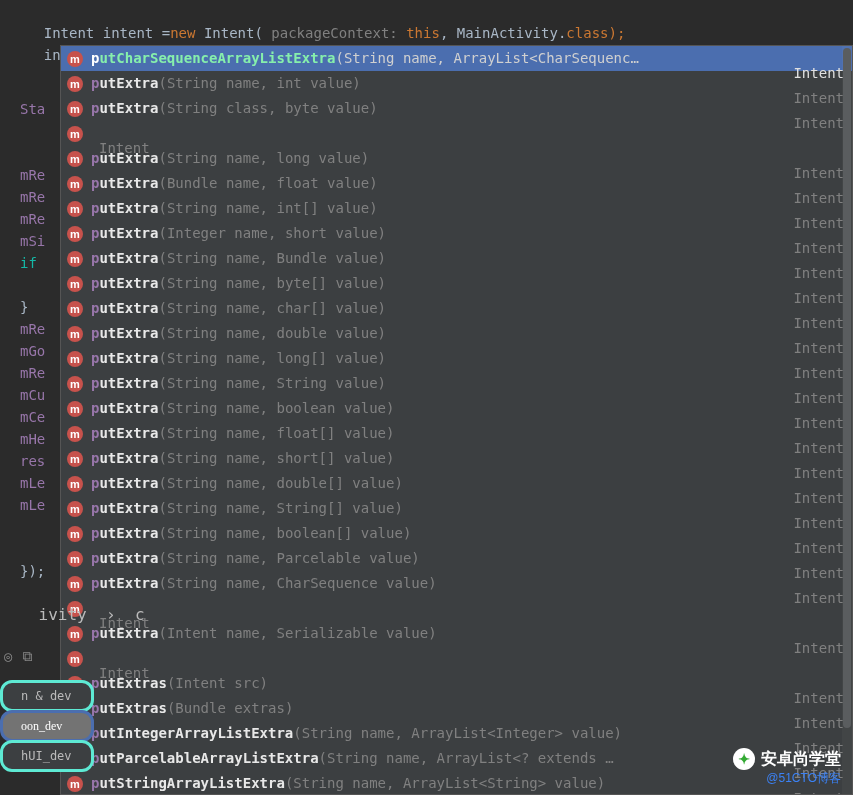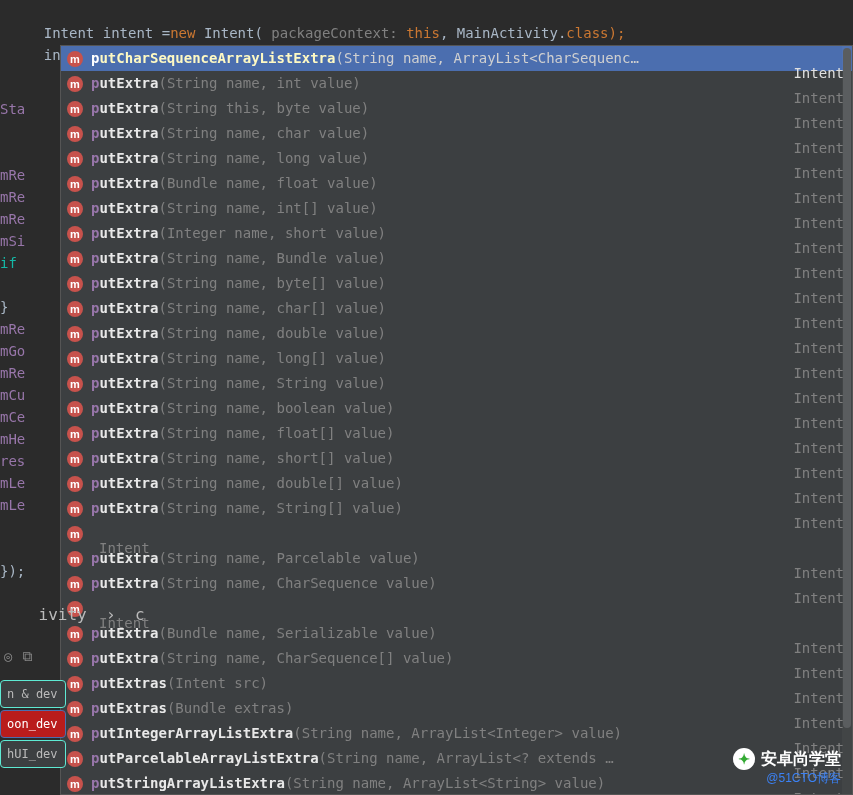--- a/index.html
+++ b/index.html
@@ -35,20 +35,21 @@
     position: absolute;
     left: 0;
     top: 45px;
     width: 60px;
     height: 730px;
     padding-top: 53px;
   }
   .left-col .mock {
     height: 22px;
     line-height: 22px;
+    padding-left: 20px;
     color: #9876aa;
     white-space: pre;
     overflow: hidden;
   }
   .left-col .mockk { color:#14b8a6; }
   .left-col .mockg { color:#a9b7c6; }
 
   .popup {
     position: absolute;
     left: 60px;
@@ -76,21 +77,21 @@
     background: #c7524c;
     color: #fff;
     font: bold 11px/16px sans-serif;
     text-align: center;
     margin-right: 8px;
     flex: none;
   }
   .pfx { color: #9876aa; font-weight: bold; }
   .suggest.sel .pfx { color: #ffffff; }
   .name { color: #e8e8e8; font-weight: bold; }
-  .suggest.sel .name { color: #fef9c3; }
+  .suggest.sel .name { color: #86efac; }
   .params { color: #808080; }
   .suggest.sel .params { color: #d0d0d0; }
   .sig { flex: 1 1 auto; white-space: nowrap; overflow: hidden; text-overflow: ellipsis; }
   .ret { color: #808080; flex: none; margin-left: 8px; margin-top: 29px; }
   .suggest.sel .ret { color: #e0e0e0; }
 
   .scrollbar {
     position: absolute;
     right: 0;
     top: 0;
@@ -106,27 +107,27 @@
     height: 680px;
     background: #5a5d5f;
     border-radius: 4px;
   }
   .tab {
     position: absolute;
     height: 26px; line-height: 26px;
     font-size: 12px;
     color: #bbbbbb;
     background: #3c3f41;
-    padding: 0 6px;
-    border: 1px solid #5eead4;
-    border-radius: 4px;
+    padding: 0 18px;
+    border: 3px solid #5eead4;
+    border-radius: 12px;
     white-space: nowrap;
     overflow: hidden;
   }
-  .tab.active { background: #b91c1c; color:#fff; border-color:#4b6eaf; }
+  .tab.active { background: #737373; color:#fff; border-color:#4b6eaf;font-family:Liberation Serif, serif; }
 
   .watermark {
     position: absolute;
     right: 12px;
     bottom: 8px;
     text-align: right;
     pointer-events: none;
   }
   .wm-line1 { color:#ffffff; font: bold 16px sans-serif; display:flex; align-items:center; justify-content:flex-end; gap:6px;}
   .wm-ico { width:22px;height:22px;border-radius:50%;background:#ffffff;color:#3a3;font:bold 14px/22px sans-serif;text-align:center;}
@@ -178,26 +179,25 @@
         <div class="sig"><span class="pfx">p</span><span class="name">utCharSequenceArrayListExtra</span><span class="params">(String name, ArrayList&lt;CharSequenc…</span></div>
         <div class="ret">Intent</div>
       </div>
       <div class="suggest">
         <div class="icon-m">m</div>
         <div class="sig"><span class="pfx">p</span><span class="name">utExtra</span><span class="params">(String name, int value)</span></div>
         <div class="ret">Intent</div>
       </div>
       <div class="suggest">
         <div class="icon-m">m</div>
-        <div class="sig"><span class="pfx">p</span><span class="name">utExtra</span><span class="params">(String this, byte value)</span></div>
-        <div class="ret">Intent</div>
-      </div>
-      <div class="suggest">
-        <div class="icon-m">m</div>
-        <div class="sig"><span class="pfx">p</span><span class="name">utExtra</span><span class="params">(String name, char value)</span></div>
+        <div class="sig"><span class="pfx">p</span><span class="name">utExtra</span><span class="params">(String class, byte value)</span></div>
+        <div class="ret">Intent</div>
+      </div>
+      <div class="suggest">
+        <div class="icon-m">m</div>
         <div class="ret">Intent</div>
       </div>
       <div class="suggest">
         <div class="icon-m">m</div>
         <div class="sig"><span class="pfx">p</span><span class="name">utExtra</span><span class="params">(String name, long value)</span></div>
         <div class="ret">Intent</div>
       </div>
       <div class="suggest">
         <div class="icon-m">m</div>
         <div class="sig"><span class="pfx">p</span><span class="name">utExtra</span><span class="params">(Bundle name, float value)</span></div>
@@ -263,44 +263,44 @@
         <div class="sig"><span class="pfx">p</span><span class="name">utExtra</span><span class="params">(String name, double[] value)</span></div>
         <div class="ret">Intent</div>
       </div>
       <div class="suggest">
         <div class="icon-m">m</div>
         <div class="sig"><span class="pfx">p</span><span class="name">utExtra</span><span class="params">(String name, String[] value)</span></div>
         <div class="ret">Intent</div>
       </div>
       <div class="suggest">
         <div class="icon-m">m</div>
+        <div class="sig"><span class="pfx">p</span><span class="name">utExtra</span><span class="params">(String name, boolean[] value)</span></div>
         <div class="ret">Intent</div>
       </div>
       <div class="suggest">
         <div class="icon-m">m</div>
         <div class="sig"><span class="pfx">p</span><span class="name">utExtra</span><span class="params">(String name, Parcelable value)</span></div>
         <div class="ret">Intent</div>
       </div>
       <div class="suggest">
         <div class="icon-m">m</div>
         <div class="sig"><span class="pfx">p</span><span class="name">utExtra</span><span class="params">(String name, CharSequence value)</span></div>
         <div class="ret">Intent</div>
       </div>
       <div class="suggest">
         <div class="icon-m">m</div>
         <div class="ret">Intent</div>
       </div>
       <div class="suggest">
         <div class="icon-m">m</div>
-        <div class="sig"><span class="pfx">p</span><span class="name">utExtra</span><span class="params">(Bundle name, Serializable value)</span></div>
-        <div class="ret">Intent</div>
-      </div>
-      <div class="suggest">
-        <div class="icon-m">m</div>
-        <div class="sig"><span class="pfx">p</span><span class="name">utExtra</span><span class="params">(String name, CharSequence[] value)</span></div>
+        <div class="sig"><span class="pfx">p</span><span class="name">utExtra</span><span class="params">(Intent name, Serializable value)</span></div>
+        <div class="ret">Intent</div>
+      </div>
+      <div class="suggest">
+        <div class="icon-m">m</div>
         <div class="ret">Intent</div>
       </div>
       <div class="suggest">
         <div class="icon-m">m</div>
         <div class="sig"><span class="pfx">p</span><span class="name">utExtras</span><span class="params">(Intent src)</span></div>
         <div class="ret">Intent</div>
       </div>
       <div class="suggest">
         <div class="icon-m">m</div>
         <div class="sig"><span class="pfx">p</span><span class="name">utExtras</span><span class="params">(Bundle extras)</span></div>

